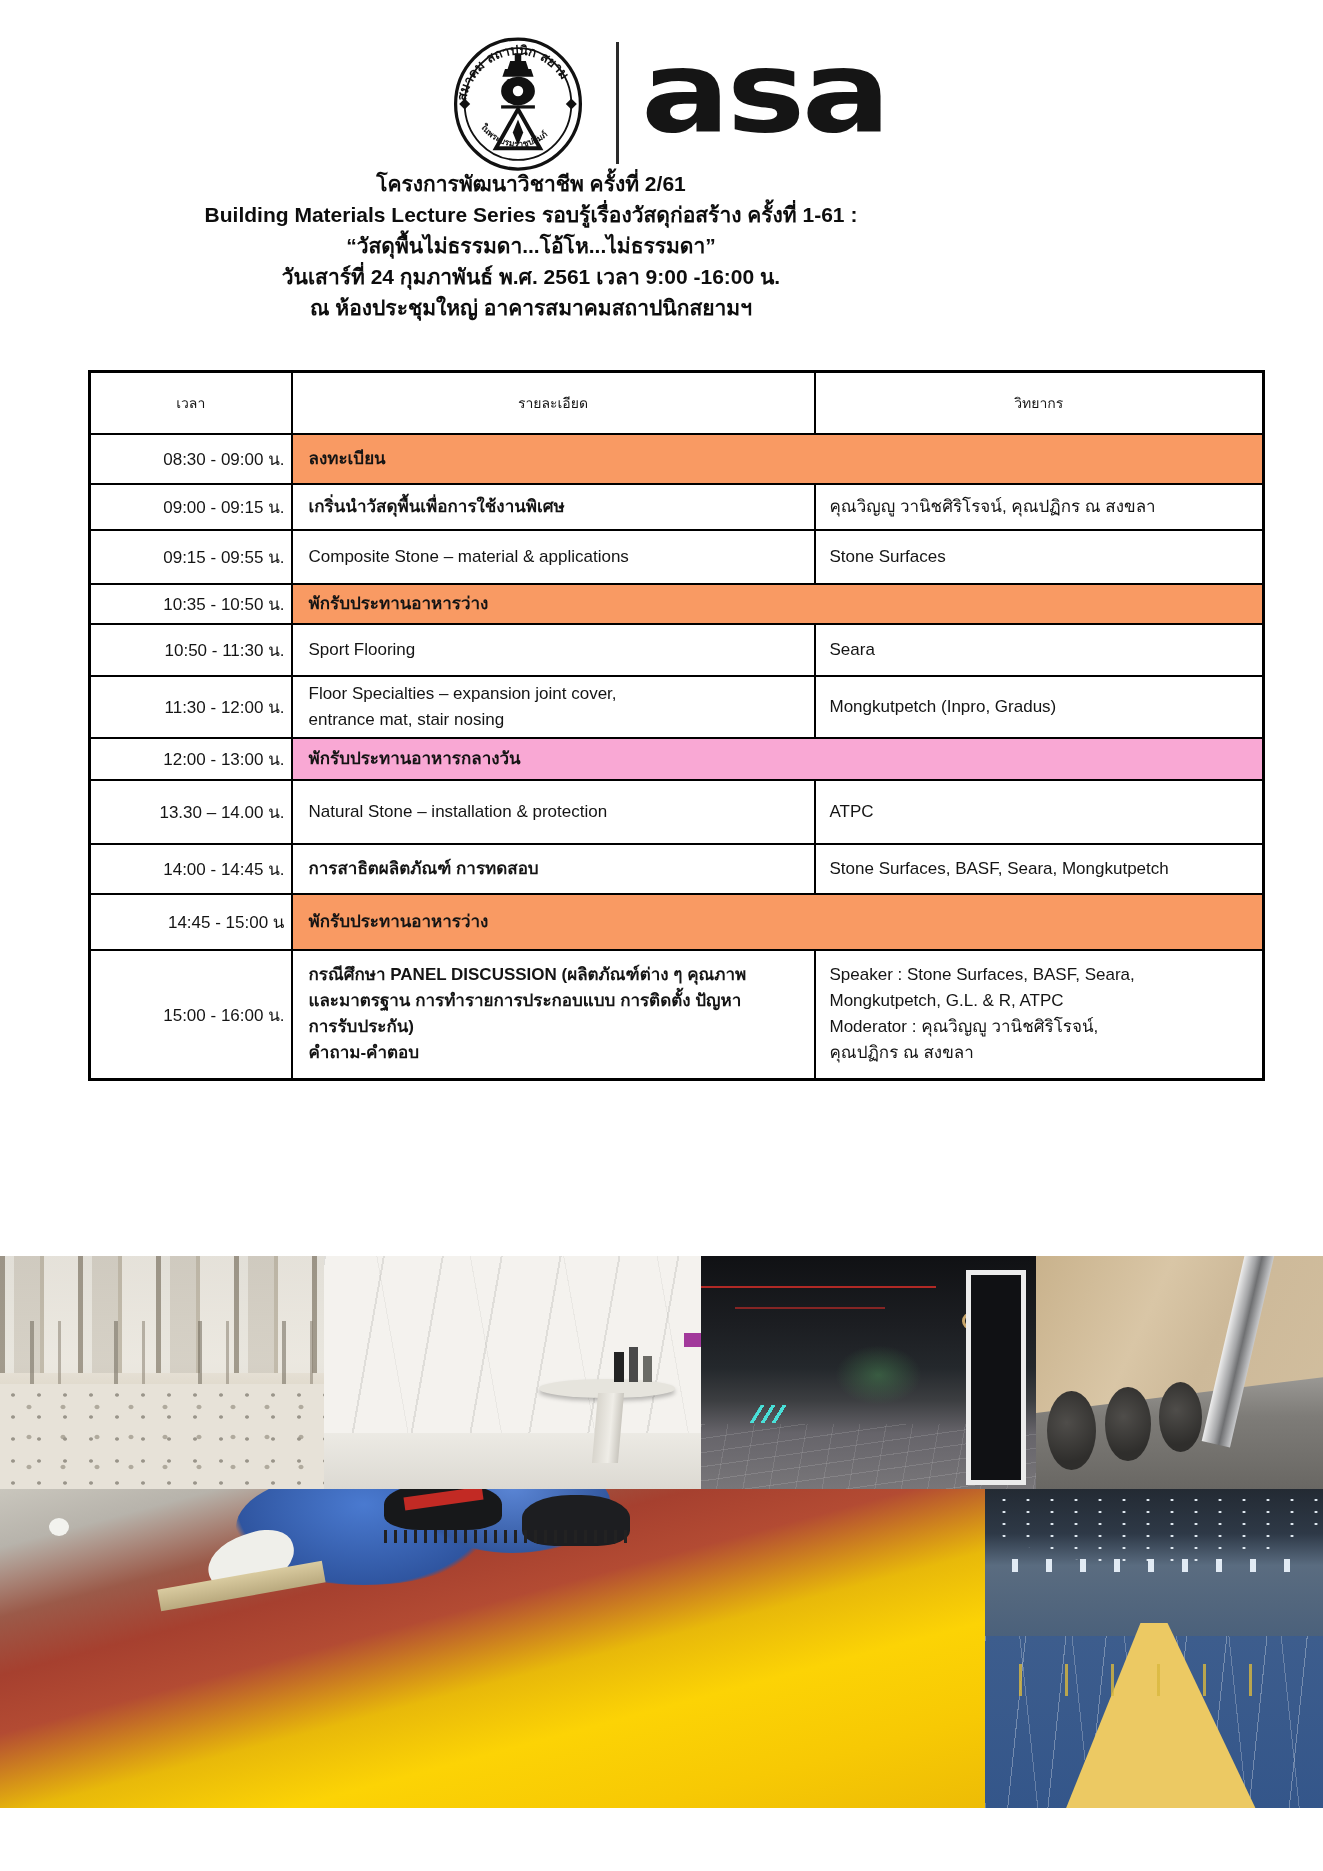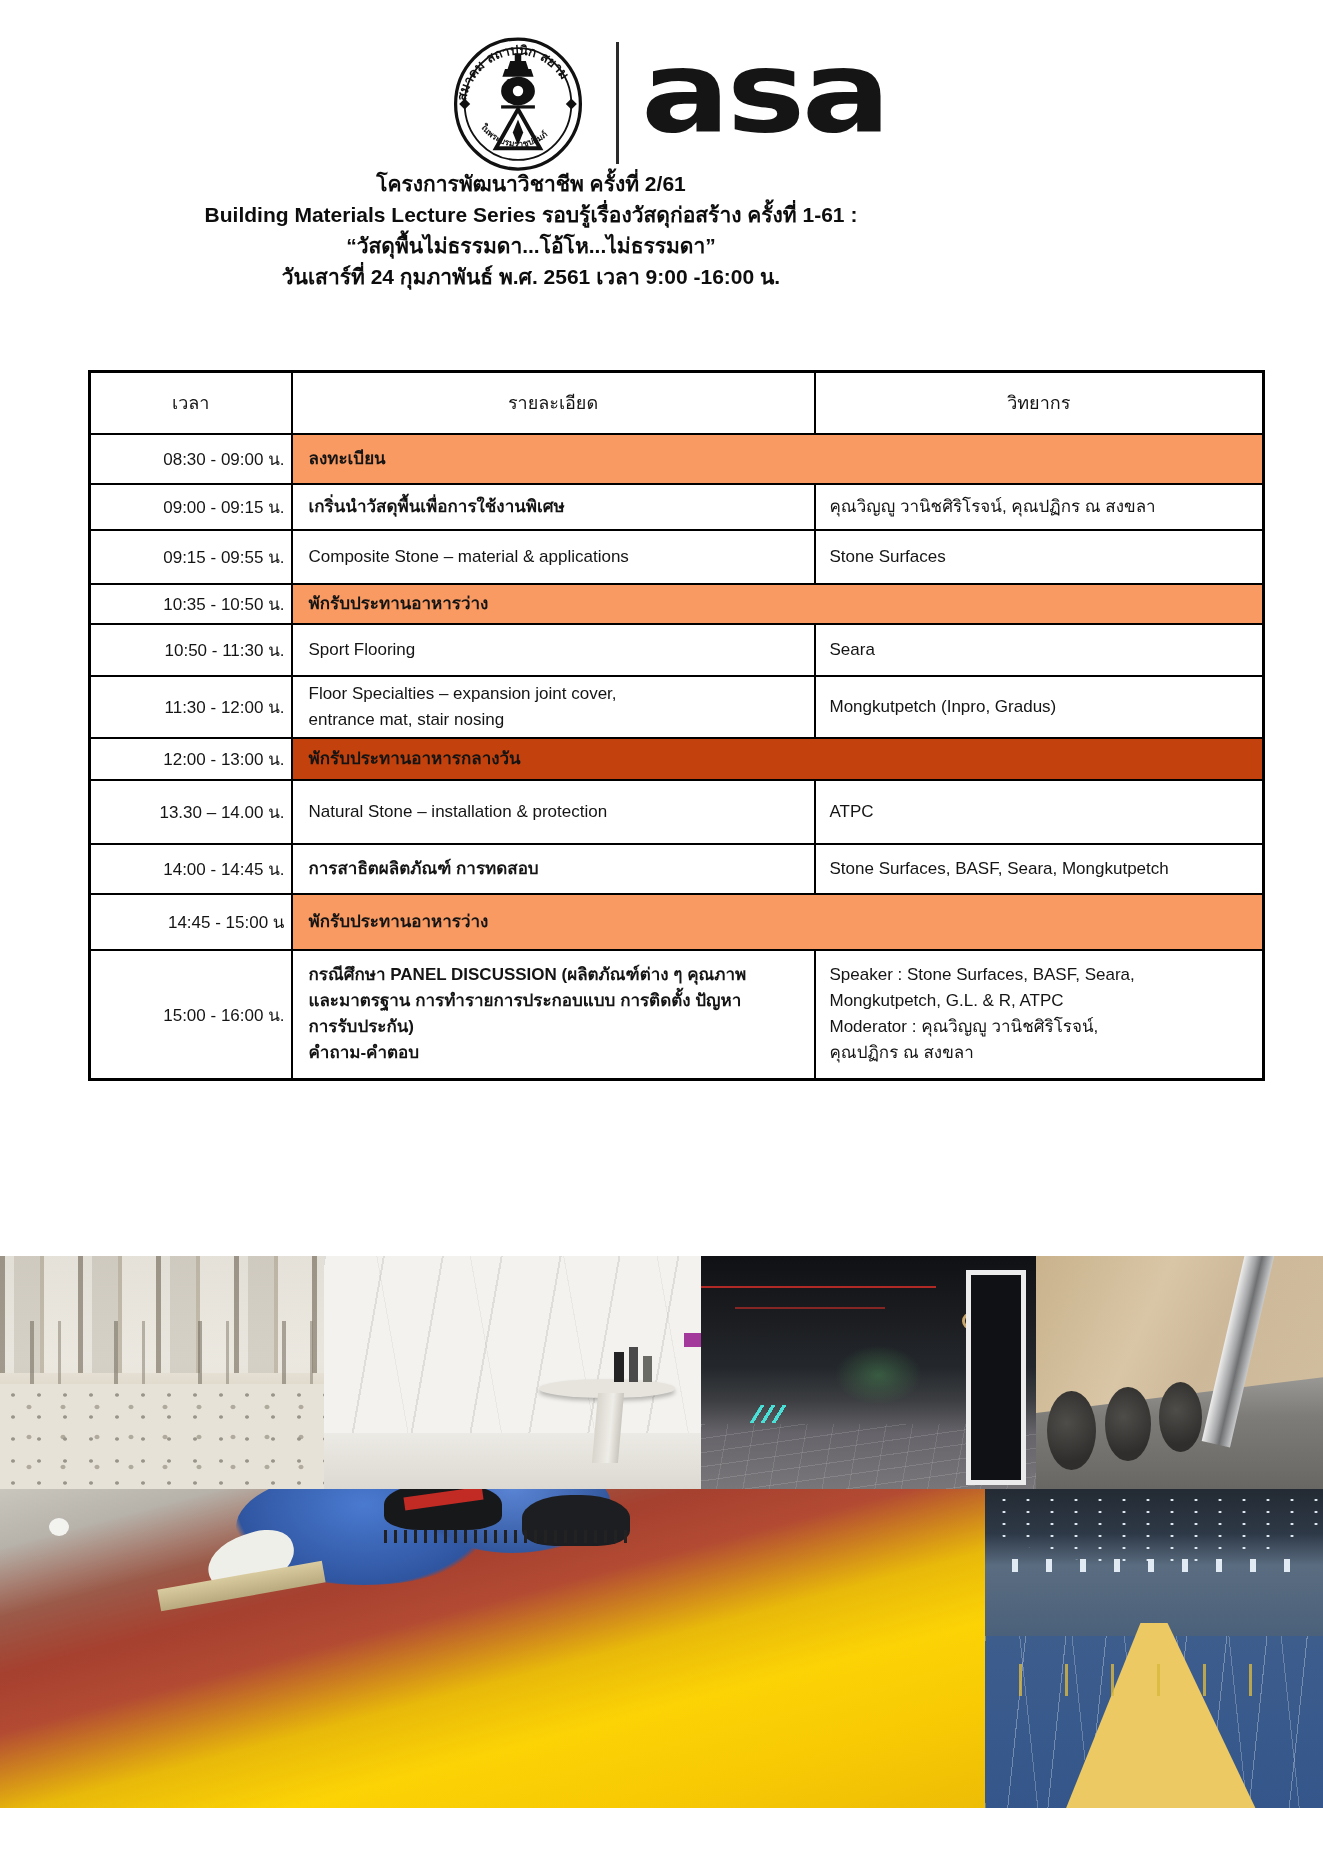--- a/index.html
+++ b/index.html
@@ -18,21 +18,21 @@
                font-weight:bold;font-size:21px;line-height:31px;color:#0d0d0d;}
   .title-block div{white-space:nowrap;}
 
   
   table.schedule{position:absolute;left:88px;top:370px;width:1174px;border-collapse:collapse;
                  border:3px solid #000;table-layout:fixed;}
   table.schedule col.c1{width:202px;} table.schedule col.c2{width:523px;} table.schedule col.c3{width:449px;}
   table.schedule th, table.schedule td{border:2px solid #000;vertical-align:middle;
                  font-size:17px;color:#141414;}
   table.schedule thead tr{height:62px;}
-  table.schedule th{font-weight:normal;font-size:18px;text-align:center;background:#fff;}
+  table.schedule th{font-weight:normal;font-size:14px;text-align:center;background:#fff;}
   td.c-time{text-align:right;padding:2px 6px;}
   td.c-detail{text-align:left;padding:4px 16px;font-weight:600;white-space:pre-line;line-height:26px;}
   td.c-detail.en{font-weight:500;}
   td.c-speaker{text-align:left;padding:4px 14px;font-size:16px;white-space:pre-line;line-height:26px;}
 
   
   .collage{position:absolute;left:0;top:1256px;width:1323px;height:552px;}
   .tile{position:absolute;overflow:hidden;}
   .tile>div{position:absolute;}
 
@@ -149,20 +149,21 @@
     </svg>
   </div>
   <div class="logo-divider"></div>
   <div class="logo-asa">asa</div>
 
   <div class="title-block">
     <div>โครงการพัฒนาวิชาชีพ  ครั้งที่ 2/61</div>
     <div>Building  Materials  Lecture  Series  รอบรู้เรื่องวัสดุก่อสร้าง  ครั้งที่  1-61 :</div>
     <div>“วัสดุพื้นไม่ธรรมดา...โอ้โห...ไม่ธรรมดา”</div>
     <div>วันเสาร์ที่  24  กุมภาพันธ์  พ.ศ.  2561  เวลา  9:00 -16:00  น.</div>
+    <div>ณ ห้องประชุมใหญ่  อาคารสมาคมสถาปนิกสยามฯ</div>
   </div>
 
   <table class="schedule">
     <colgroup>
         <col class="c1">
         <col class="c2">
         <col class="c3">
       </colgroup>
     <thead>
       <tr>
@@ -196,21 +197,21 @@
           <td class="c-speaker">Seara</td>
         </tr>
         <tr style="height: 60px;">
           <td class="c-time">11:30 - 12:00 น.</td>
           <td class="c-detail en">Floor Specialties – expansion joint cover,
 entrance mat, stair nosing</td>
           <td class="c-speaker">Mongkutpetch (Inpro, Gradus)</td>
         </tr>
         <tr style="height: 42px;">
           <td class="c-time">12:00 - 13:00 น.</td>
-          <td class="c-detail" colspan="2" style="background: #c2410c;">พักรับประทานอาหารกลางวัน</td>
+          <td class="c-detail" colspan="2" style="background: #f9a8d4;">พักรับประทานอาหารกลางวัน</td>
         </tr>
         <tr style="height: 64px;">
           <td class="c-time">13.30 – 14.00 น.</td>
           <td class="c-detail en">Natural Stone – installation &amp; protection</td>
           <td class="c-speaker">ATPC</td>
         </tr>
         <tr style="height: 50px;">
           <td class="c-time">14:00 - 14:45 น.</td>
           <td class="c-detail">การสาธิตผลิตภัณฑ์ การทดสอบ</td>
           <td class="c-speaker">Stone Surfaces, BASF, Seara, Mongkutpetch</td>

